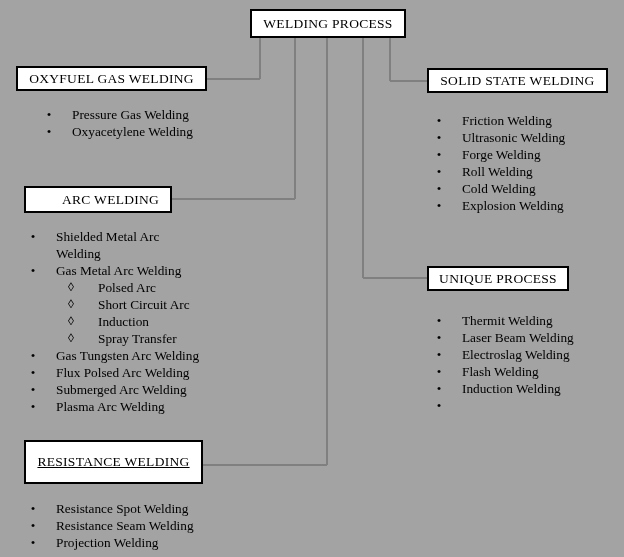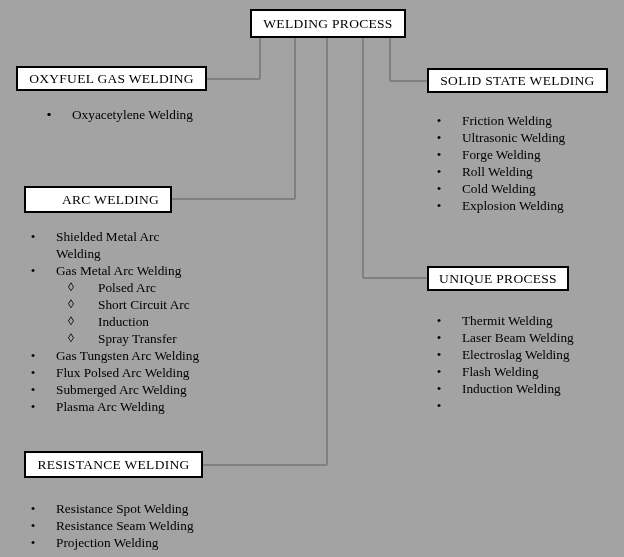--- a/index.html
+++ b/index.html
@@ -125,20 +125,21 @@
   <div class="node-box" style="left:250px; top:9px; width:156px; height:29px;">
     <span>WELDING PROCESS</span>
   </div>
 
   <div class="node-box" style="left:16px; top:66px; width:191px; height:25px;">
     <span>OXYFUEL GAS WELDING</span>
   </div>
   <ul class="bullet-list" style="left:42px; top:106px;">
     <li class="lvl1">
       <span class="bullet-mark">•</span>
+      <span>Pressure Gas Welding</span>
     </li>
     <li class="lvl1">
       <span class="bullet-mark">•</span>
       <span>Oxyacetylene Welding</span>
     </li>
   </ul>
 
   <div class="node-box" style="left:427px; top:68px; width:181px; height:25px;align-items:center;">
     <span>SOLID STATE WELDING</span>
   </div>
@@ -239,21 +240,21 @@
     </li>
     <li class="lvl1">
       <span class="bullet-mark">•</span>
       <span>Induction Welding</span>
     </li>
     <li class="lvl1">
       <span class="bullet-mark">•</span>
     </li>
   </ul>
 
-  <div class="node-box" style="left:24px; top:451px; width:179px; height:27px;">
+  <div class="node-box" style="left:24px; top:440px; width:179px; height:44px;text-decoration:underline;">
     <span>RESISTANCE WELDING</span>
   </div>
   <ul class="bullet-list" style="left:26px; top:500px;">
     <li class="lvl1">
       <span class="bullet-mark">•</span>
       <span>Resistance Spot Welding</span>
     </li>
     <li class="lvl1">
       <span class="bullet-mark">•</span>
       <span>Resistance Seam Welding</span>

